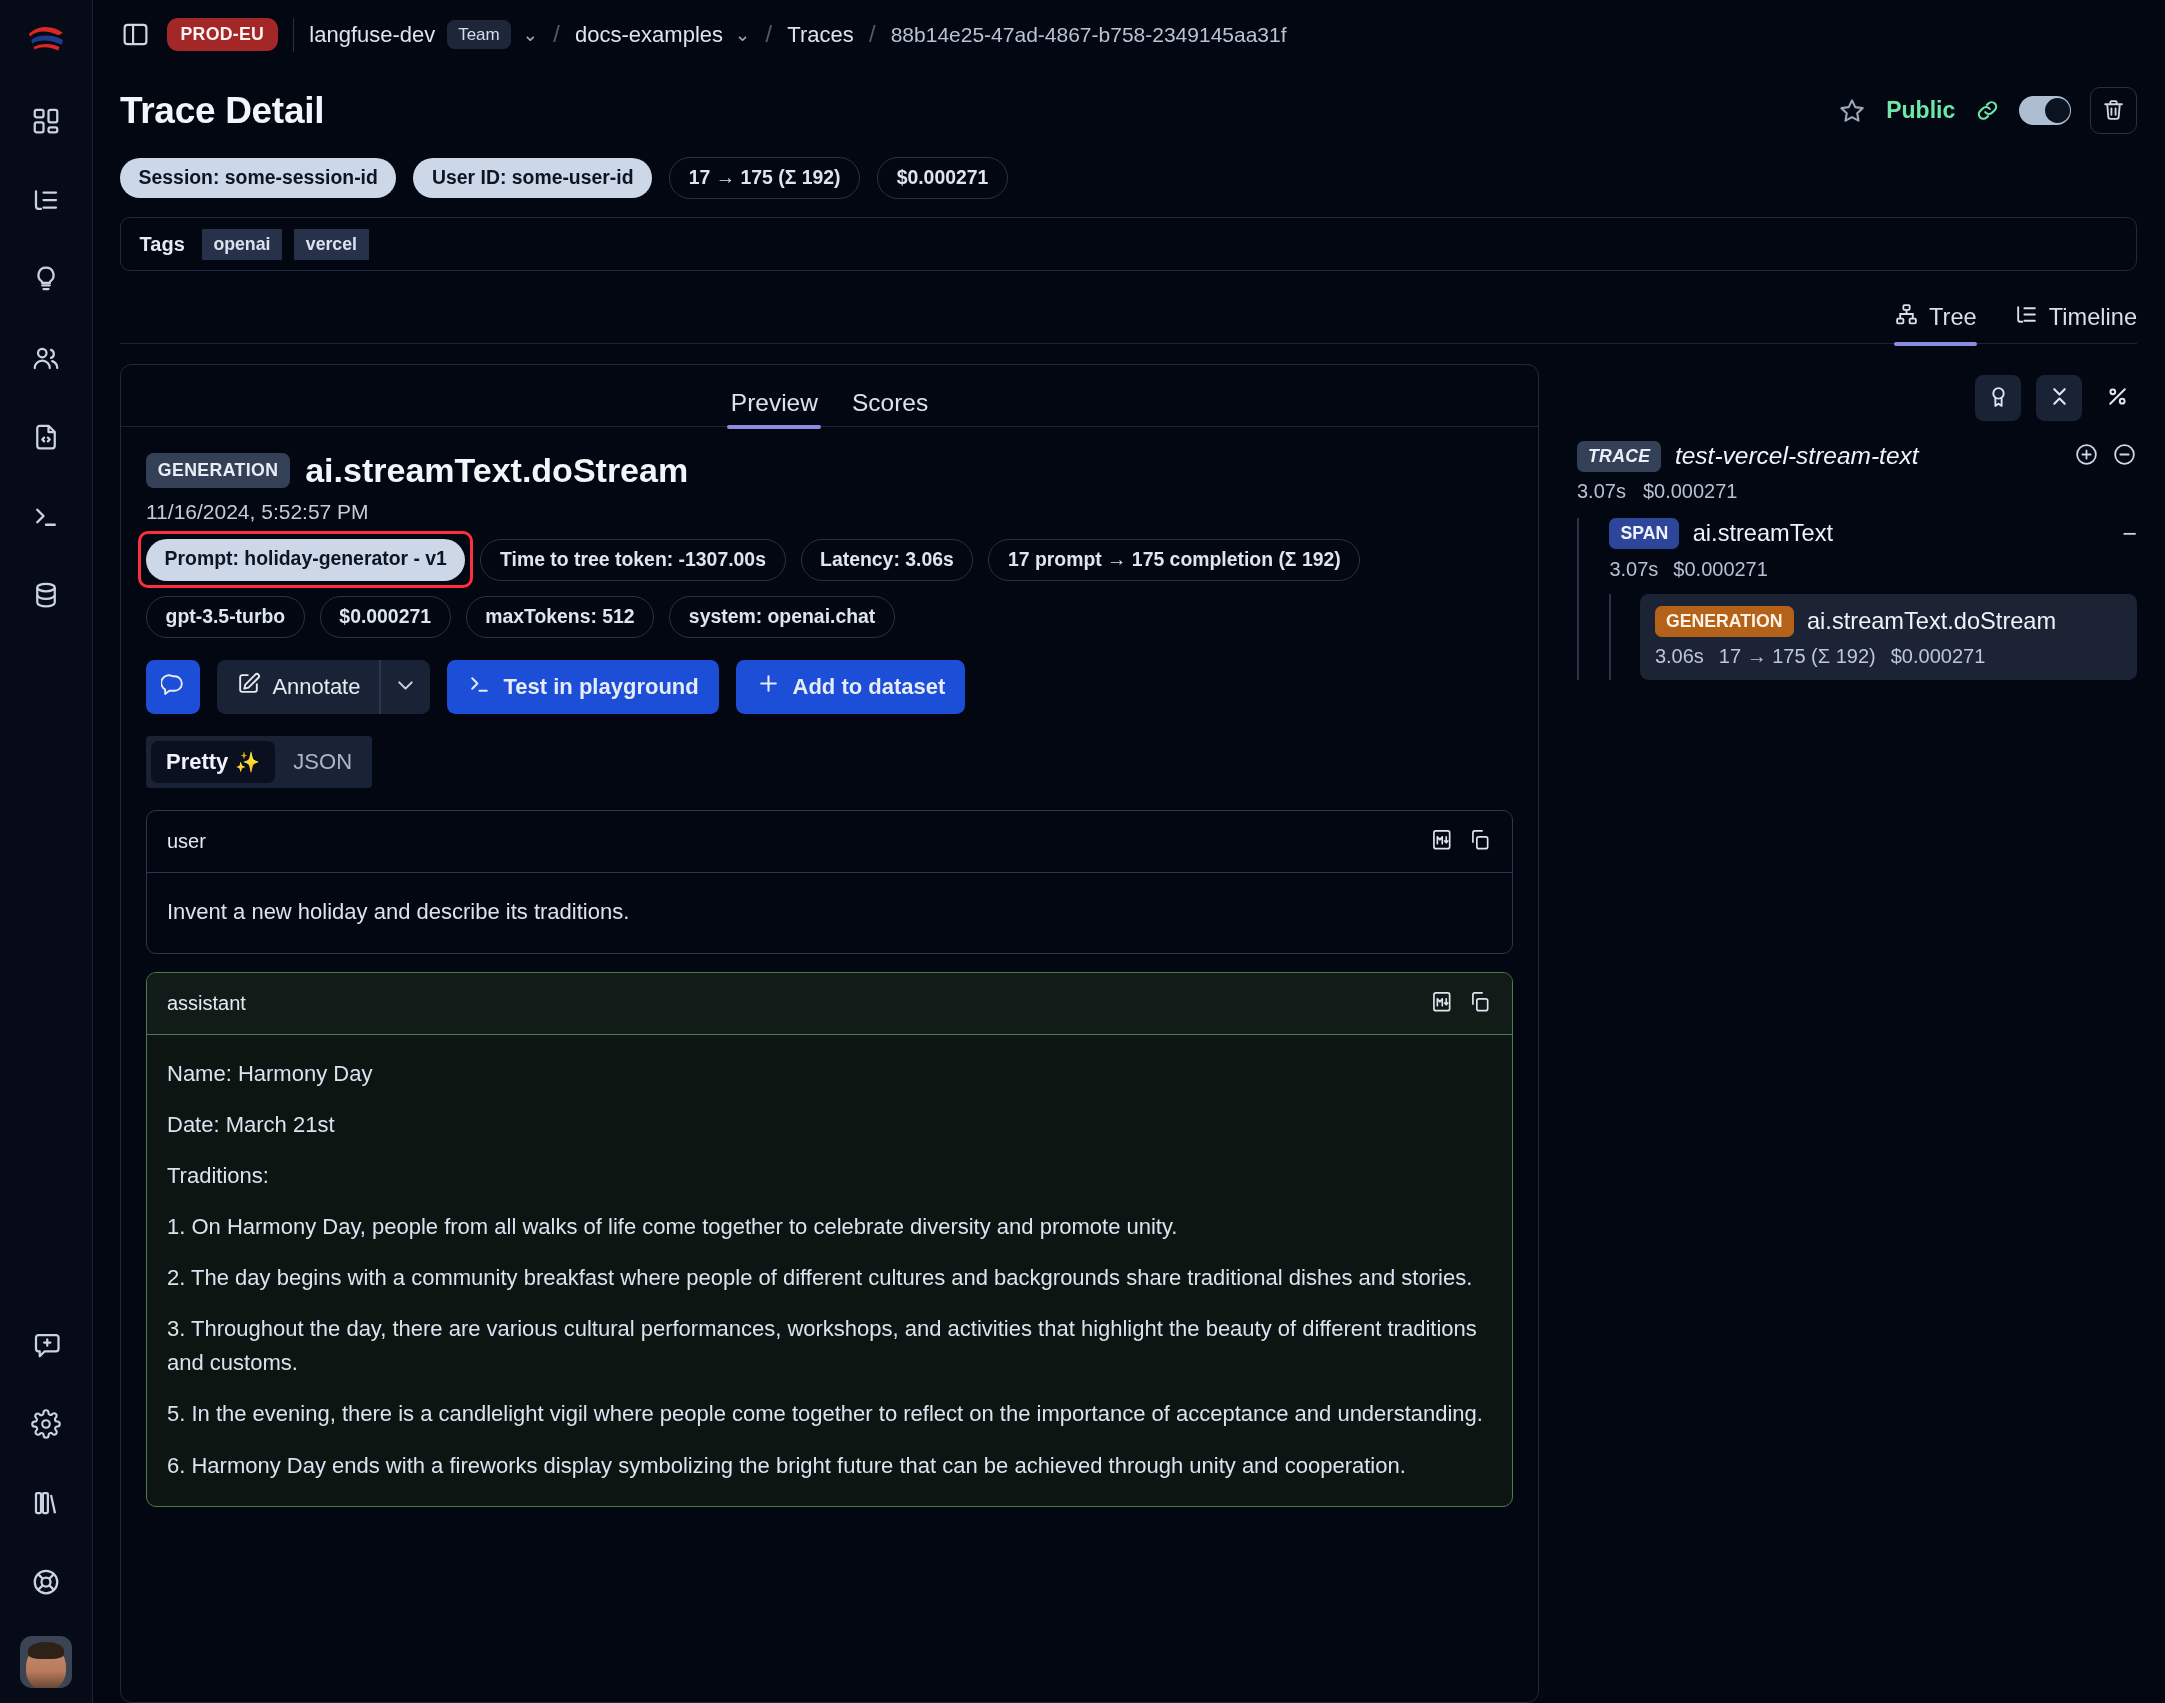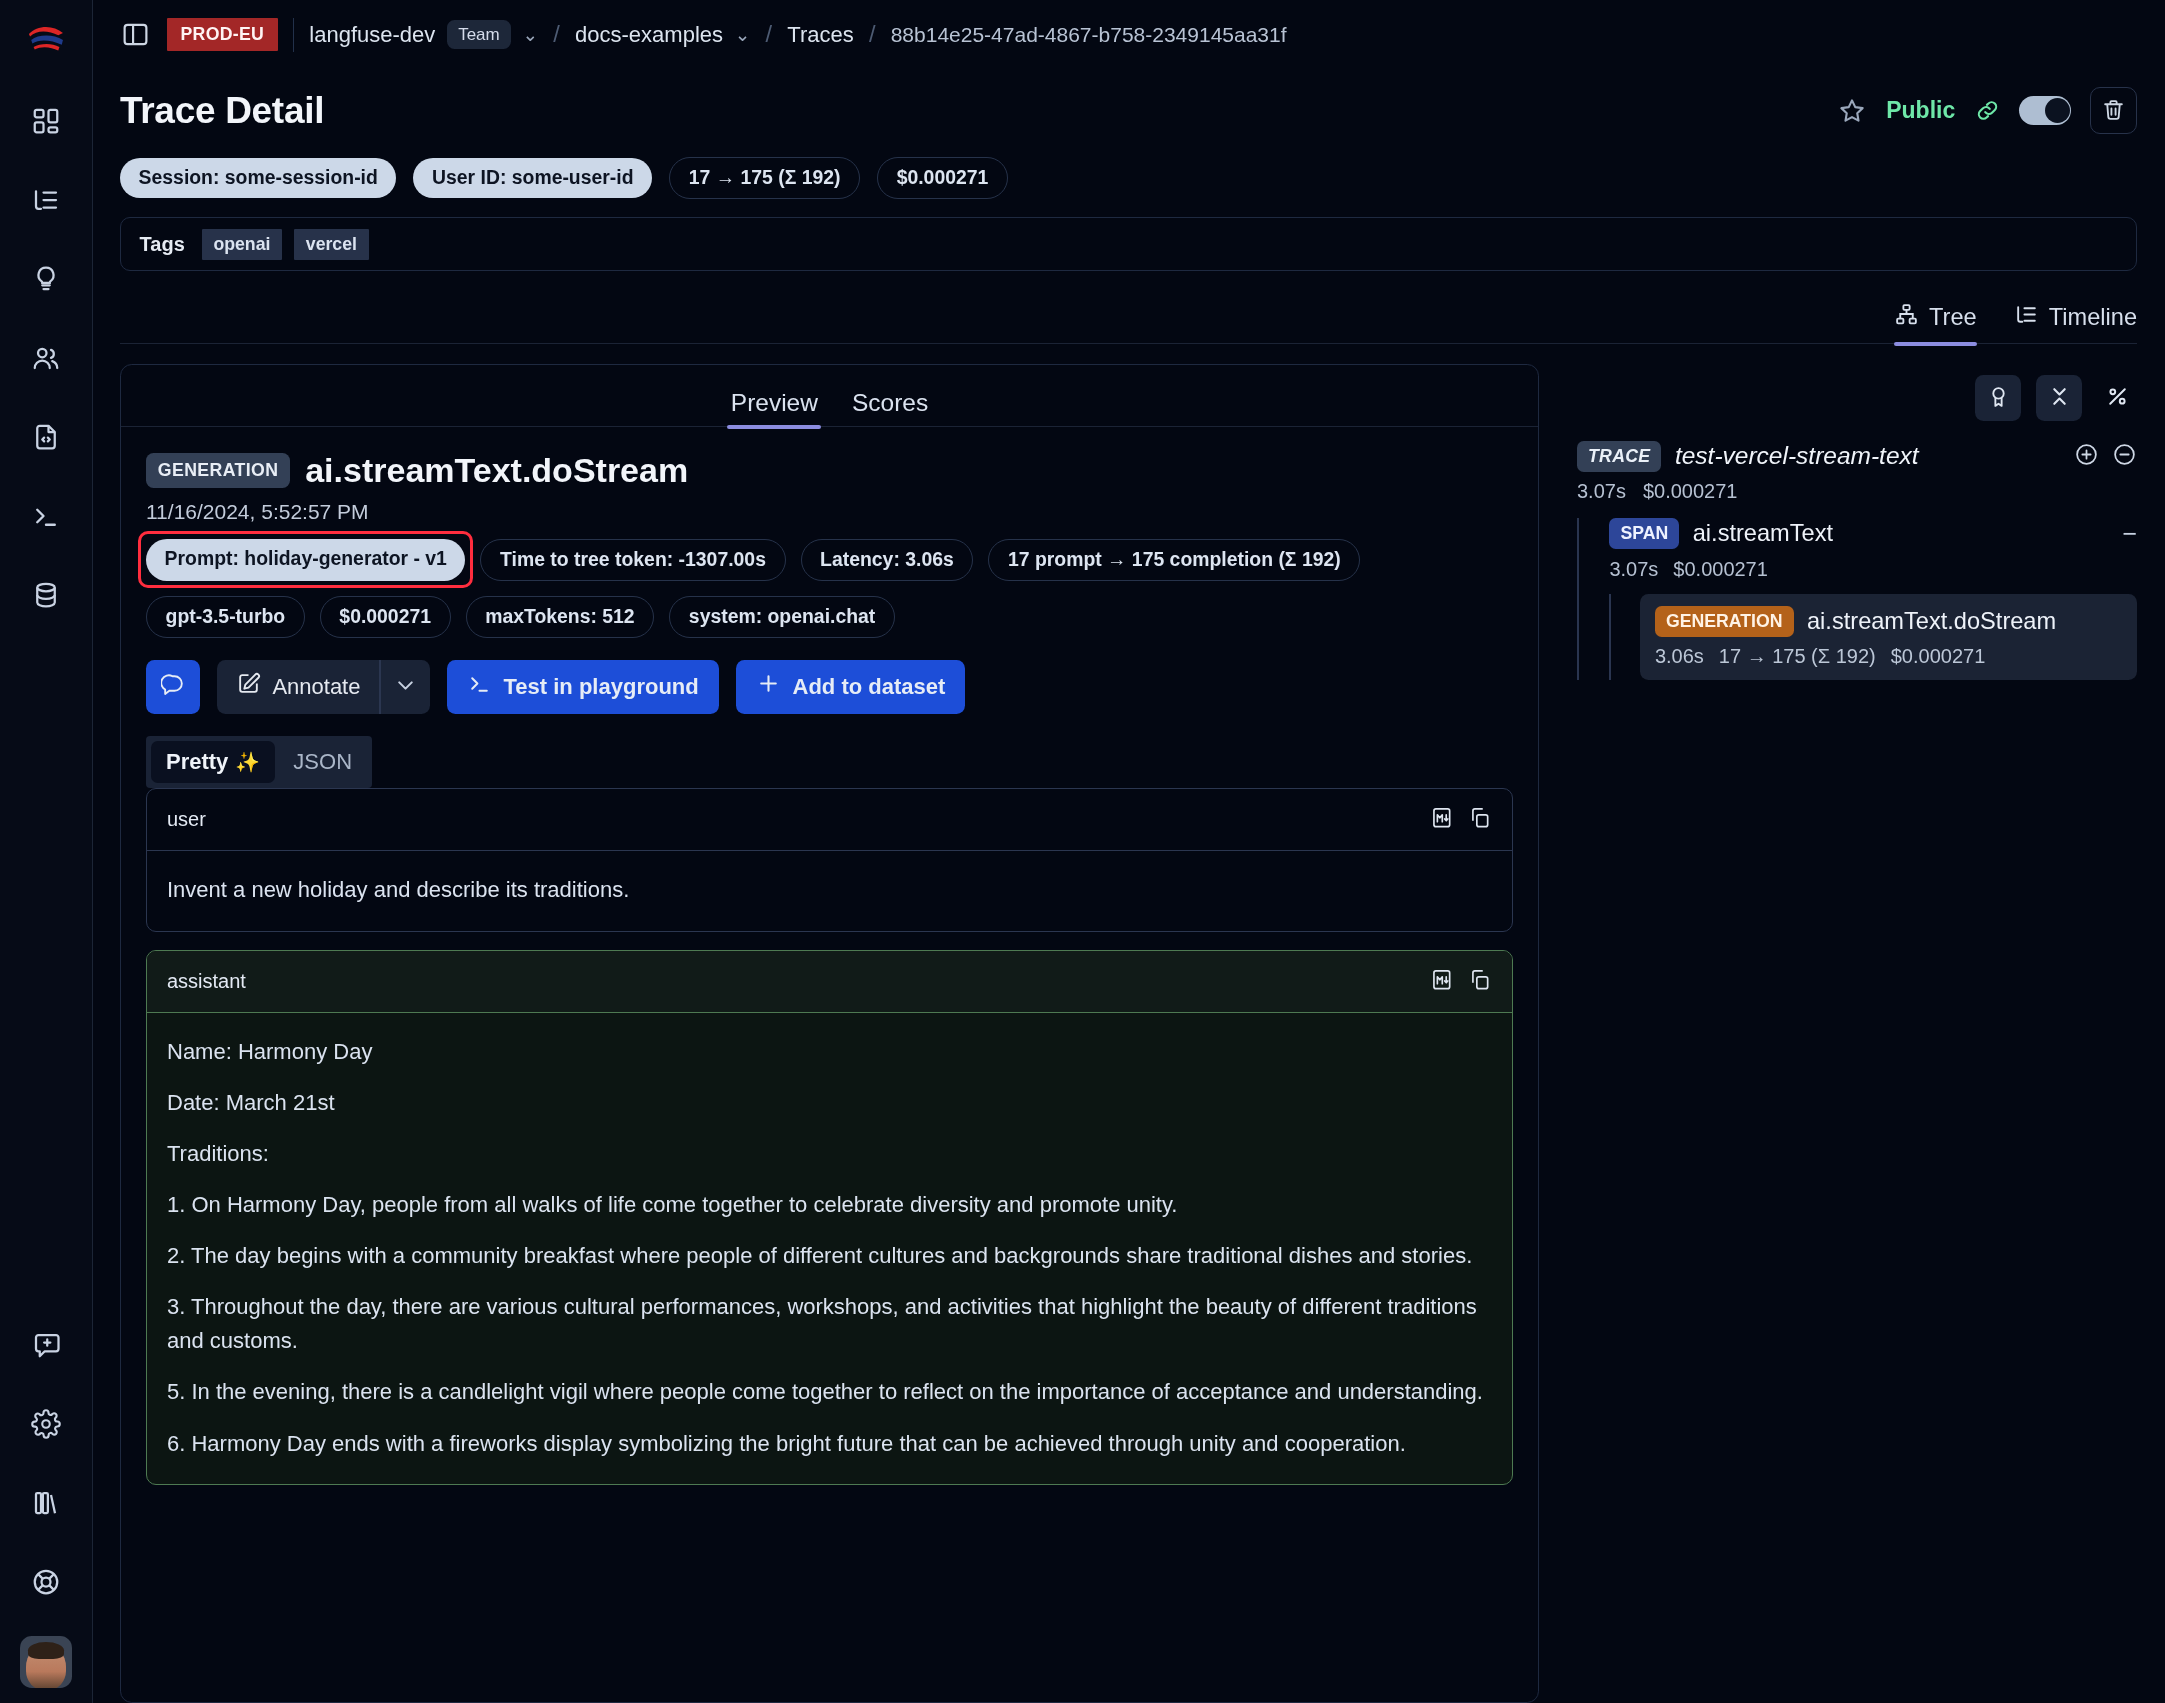--- a/index.html
+++ b/index.html
@@ -45,21 +45,21 @@
   .main { flex: 1 1 auto; height: 1703px; display: flex; flex-direction: column; min-width: 0; }
 
   
   .topbar {
     height: 69px; display: flex; align-items: center; gap: 15px;
     padding: 0 29px 0 25px; flex: 0 0 auto;
   }
   .panel-toggle { width:34px; height:34px; color:#cdd6e3; display:flex; align-items:center; justify-content:center;}
   .env-badge {
     background: #a32727; color: #fff4f4; font-size: 17.7px; font-weight: 700;
-    border-radius: 1px; padding: 5.9px 13.5px; letter-spacing: 0.3px;
+    border-radius: 11px; padding: 5.9px 13.5px; letter-spacing: 0.3px;
   }
   .vdiv { width: 1.7px; height: 34px; background: #22304a; }
   .crumbs { display: flex; align-items: center; gap: 11.8px; font-size: 22px; color: #cfd8e6; }
   .crumb-link { color:#dce4ef; }
   .team-pill { background:#1d2739; color:#d5dceb; font-size:17px; border-radius:7.6px; padding:4.2px 11px; }
   .chev { color:#9aa7bb; font-size:18.6px; }
   .slash { color:#4d5b73; font-size:23.6px; padding: 0 3.4px;}
   .crumb-id { color:#b8c3d4; font-size:21px; }
 
   
@@ -148,21 +148,21 @@
   .btn-split .seg1 { display:flex; align-items:center; gap:11.8px; padding:0 18.6px; font-size:22px; height:100%;}
   .btn-split .divider{ width:1.7px; height:100%; background:#2b3침; background:#2b3650;}
   .btn-split .seg2 { width:49px; display:flex; align-items:center; justify-content:center; height:100%; color:#c7d1e1;}
   .btn svg, .btn-split svg { width:25px; height:25px; }
 
   .fmt-toggle { display:inline-flex; align-items:center; background:#1a2336; border-radius:4px; padding:5px; margin-top:22px; gap:3.4px;}
   .fmt { font-size:22px; padding: 8.4px 15px; border-radius:6.7px; color:#aab6c8; display:flex; align-items:center; gap:6.7px;}
   .fmt.active { background:#0a1020; color:#f0f4fa; font-weight:600;}
   .sparkle { color:#f0a070; font-size:20px; }
 
-  .msgs { display:flex; flex-direction:column; gap: 18.6px; }
+  .msgs { margin-top: 22px; display:flex; flex-direction:column; gap: 18.6px; }
   .msg { border:1.7px solid #2b3650; border-radius:10px; overflow:hidden; }
   .msg.assistant { border-color:#4e7a52; background:#0c1512; }
   .msg-head { display:flex; align-items:center; padding: 17px 20px; }
   .msg.assistant .msg-head { border-bottom:1.7px solid #4e7a52; background:#111b18;}
   .msg.user .msg-head { border-bottom:1.7px solid #2b3650; }
   .msg-role { font-size:20px; color:#e4eaf4; font-weight:500;}
   .msg-acts { margin-left:auto; display:flex; gap:15px; color:#dfe6f1; }
   .msg-acts svg { width:23.6px; height:23.6px; }
   .msg-body { padding: 22px 20px 23.6px 20px; font-size:22px; line-height:1.55; color:#dbe3f0; }
   .msg-body p { margin-bottom: 17px; }

